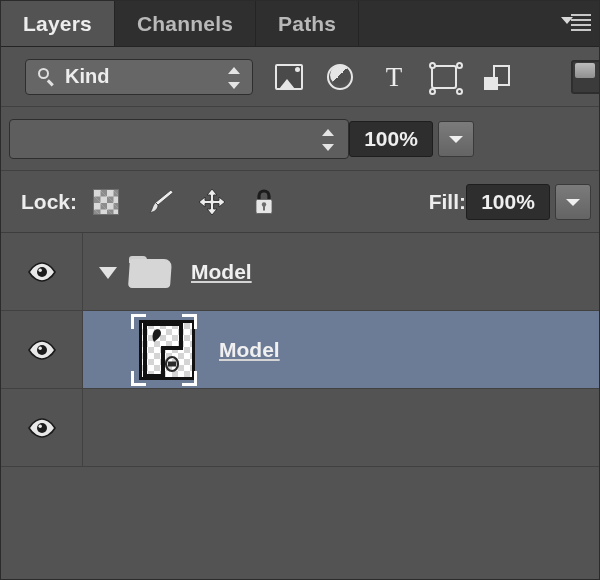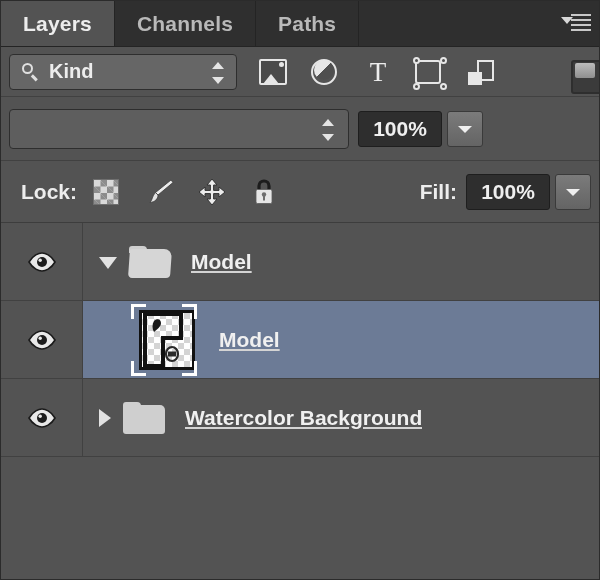--- a/index.html
+++ b/index.html
@@ -79,24 +79,24 @@
     left: 0px;
     top: 4px;
     width: 0; height: 0;
     border-left: 6px solid transparent;
     border-right: 6px solid transparent;
     border-top: 7px solid #d8d8d8;
   }
 
   
   .filterrow {
-    height: 50px;
-    display: flex;
-    align-items: center;
-    padding: 0 8px;
+    height: 60px;
+    display: flex;
+    align-items: center;
+    padding: 0 24px;
     background: #535353;
     border-bottom: 1px solid #414141;
     box-sizing: border-box;
     position: relative;
   }
   .kindbox {
     position: relative;
     width: 228px;
     height: 36px;
     background: #666666;
@@ -312,21 +312,20 @@
     color: #ededed;
     margin-left: 14px;
     white-space: nowrap;
   }
   .numbox {
     width: 84px;
     height: 36px;
     background: #2e2e2e;
     border: 1px solid #1e1e1e;
     border-radius: 3px;
-    margin-left: 9px;
     display: flex;
     align-items: center;
     justify-content: center;
     font-size: 21px;
     font-weight: bold;
     color: #efefef;
     box-sizing: border-box;
     cursor: text;
   }
   .chevbtn {
@@ -688,25 +687,17 @@
     </div>
 
     <div class="lrow">
       <div class="eyecell">
         <svg class="eye" viewBox="0 0 30 22">
           <path d="M2 11 C6 4 12 2 15 2 C18 2 24 4 28 11 C24 18 18 20 15 20 C12 20 6 18 2 11 Z" fill="#e8e8e8" stroke="#1a1a1a" stroke-width="1.6"></path>
           <circle cx="15" cy="11" r="5" fill="#1c1c1c"></circle>
           <circle cx="13.2" cy="9.2" r="1.7" fill="#e8e8e8"></circle>
         </svg>
       </div>
-      <div class="lbody">
-        <div class="tri closed"></div>
-        <div class="folder">
-          <div class="tabp"></div>
-            <div class="back"></div>
-        </div>
-        <div class="lname">Watercolor Background</div>
-      </div>
     </div>
 
 
   </div>
 </div>
 
 </body></html>

